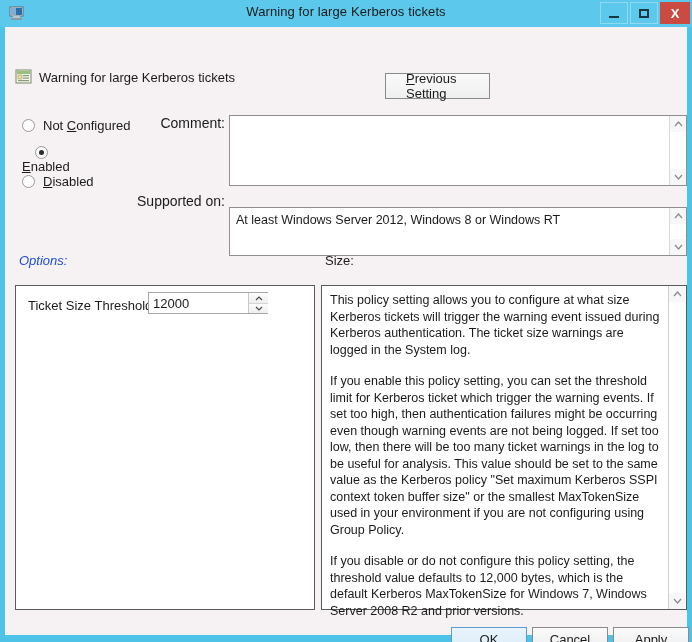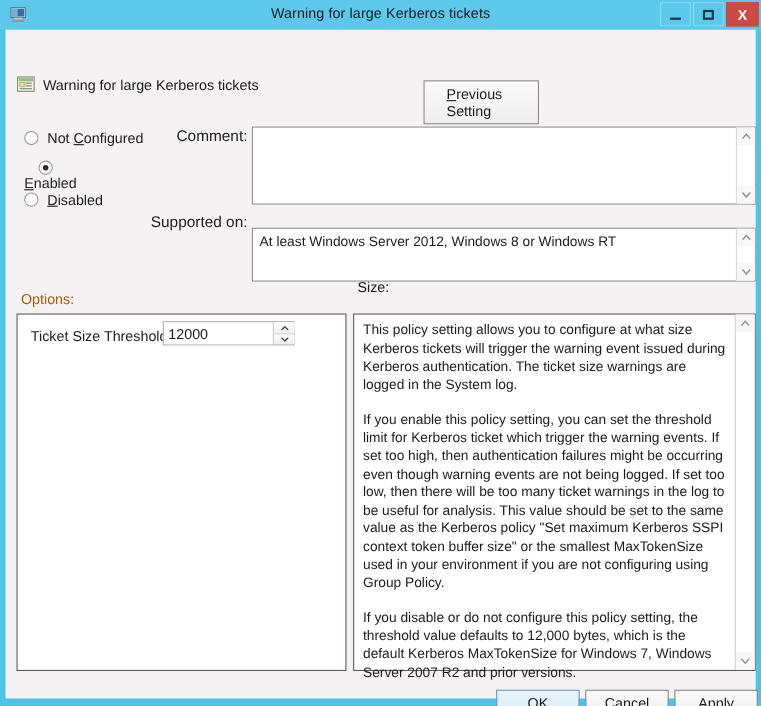--- a/index.html
+++ b/index.html
@@ -81,21 +81,21 @@
   #policy-icon {
     position: absolute; left: 10px; top: 42px;
     width: 17px; height: 16px;
   }
   #policy-title {
     position: absolute; left: 34px; top: 43px;
     font-size: 13px; color: #1B1B1B; white-space: nowrap;
   }
   .navbtn {
     position: absolute; top: 46px;
-    height: 40px;
+    height: 26px;
     font-size: 13px;
     background: linear-gradient(#FAFAFA, #EFEFEF);
     border: 1px solid #8A8A8A;
     color: #1B1B1B;
     display: flex; align-items: center; justify-content: flex-end;
     cursor: default;
     padding-left: 20px;
   }
   #btn-prev { left: 380px; width: 105px; }
   #btn-next {
@@ -175,22 +175,22 @@
     font-size: 9px;
     background: #F7F7F7;
     cursor: default;
   }
   .sb-up { top: 0; }
   .sb-down { bottom: 0; }
   .sb-arrow svg { display: block; }
 
   
   #label-options {
-    position: absolute; left: 14px; top: 237px;
-    font-size: 13px; color: #a16207;
+    position: absolute; left: 14px; top: 226px;
+    font-size: 13px; color: #1d4ed8; font-style: italic;
   }
   #label-help {
     position: absolute; left: 320px; top: 226px;
     font-size: 13px; color: #1B1B1B;
   }
 
   
   #options-panel {
     position: absolute;
     left: 10px; top: 258px;
@@ -392,21 +392,21 @@
               </svg>
           </div>
         </div>
       </div>
     </div>
 
     <div id="help-panel">
       <div id="help-text">
         <p>This policy setting allows you to configure at what size Kerberos tickets will trigger the warning event issued during Kerberos authentication. The ticket size warnings are logged in the System log.</p>
         <p>If you enable this policy setting, you can set the threshold limit for Kerberos ticket which trigger the warning events. If set too high, then authentication failures might be occurring even though warning events are not being logged.  If set too low, then there will be too many ticket warnings in the log to be useful for analysis. This value should be set to the same value as the Kerberos policy "Set maximum Kerberos SSPI context token buffer size" or the smallest MaxTokenSize used in your environment if you are not configuring using Group Policy.</p>
-        <p>If you disable or do not configure this policy setting, the threshold value defaults to 12,000 bytes, which is the default Kerberos MaxTokenSize for Windows 7, Windows Server 2007 R2 and prior versions.</p>
+        <p>If you disable or do not configure this policy setting, the threshold value defaults to 12,000 bytes, which is the default Kerberos MaxTokenSize for Windows 7, Windows Server 2008 R2 and prior versions.</p>
       </div>
       <div id="help-scroll">
         <div class="sb-arrow sb-up">
           <svg width="9" height="6" viewBox="0 0 9 6">
               <path d="M1 5 L4.5 1 L8 5" fill="none" stroke="#8A8A8A" stroke-width="1.2"></path>
             </svg>
         </div>
         <div class="sb-arrow sb-down">
           <svg width="9" height="6" viewBox="0 0 9 6">
               <path d="M1 1 L4.5 5 L8 1" fill="none" stroke="#8A8A8A" stroke-width="1.2"></path>

